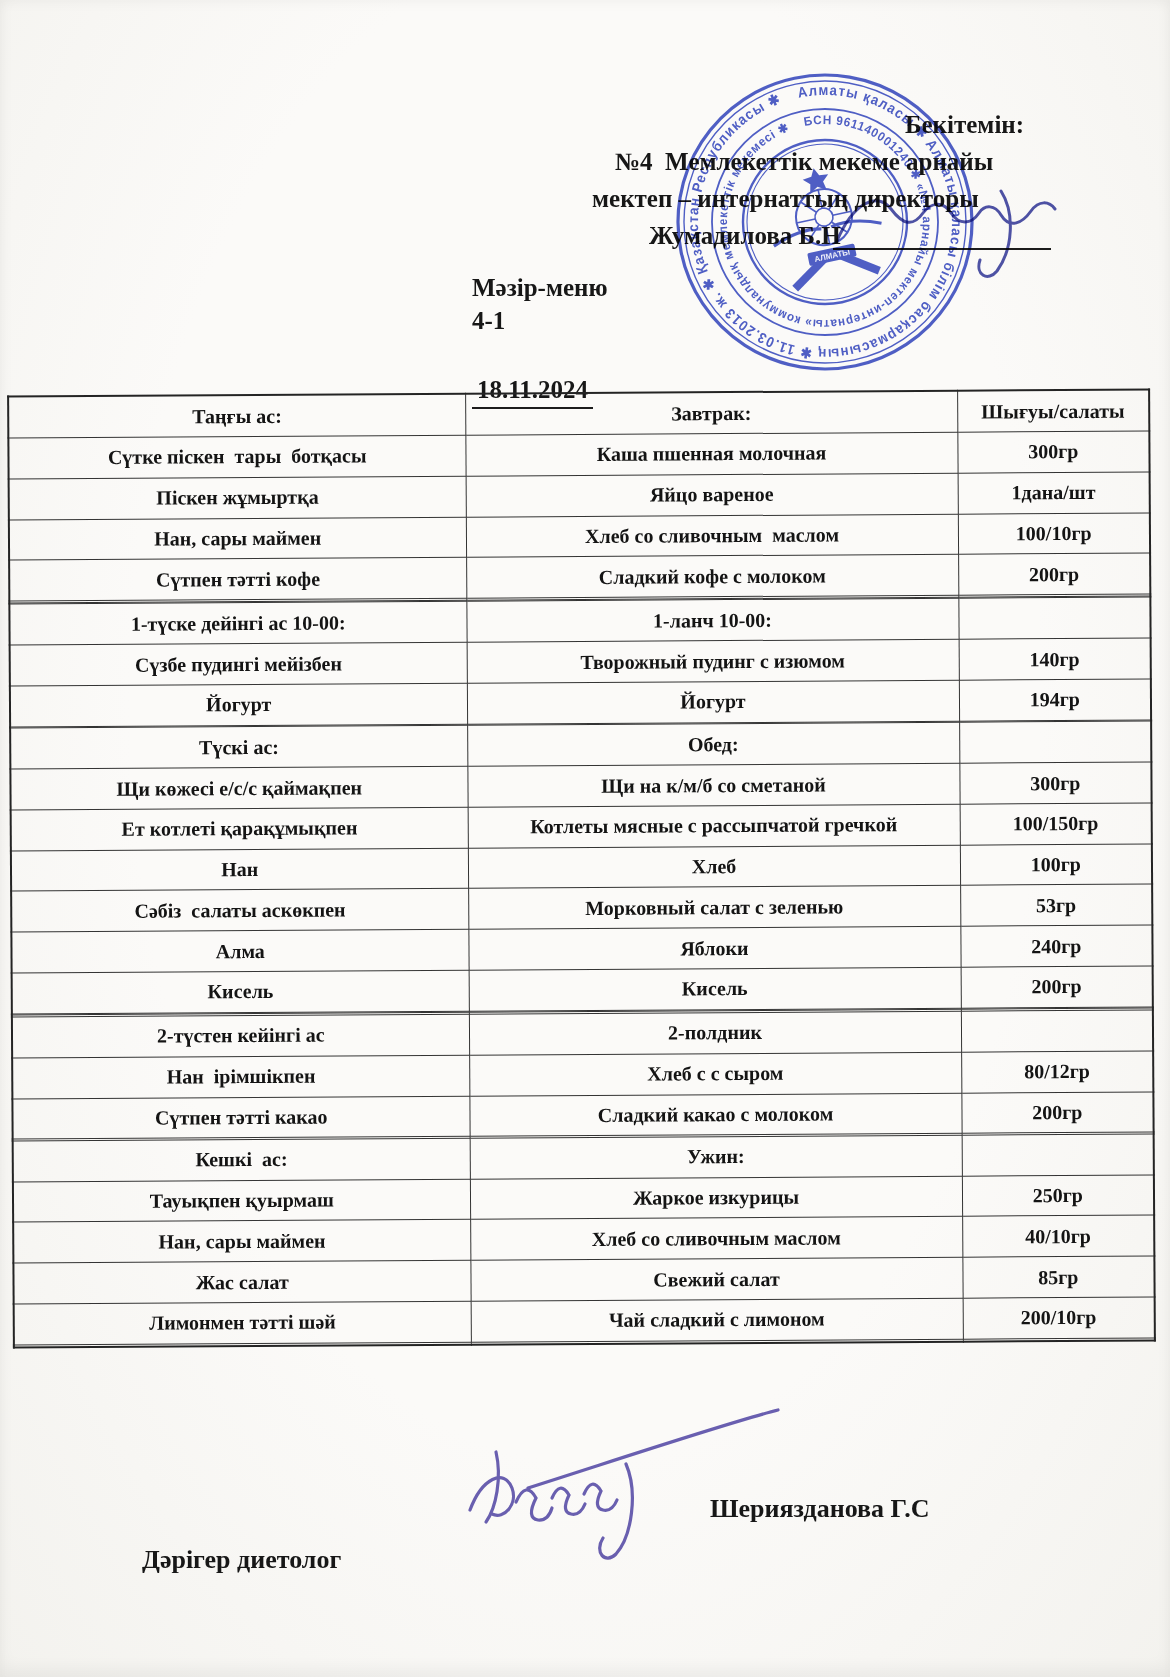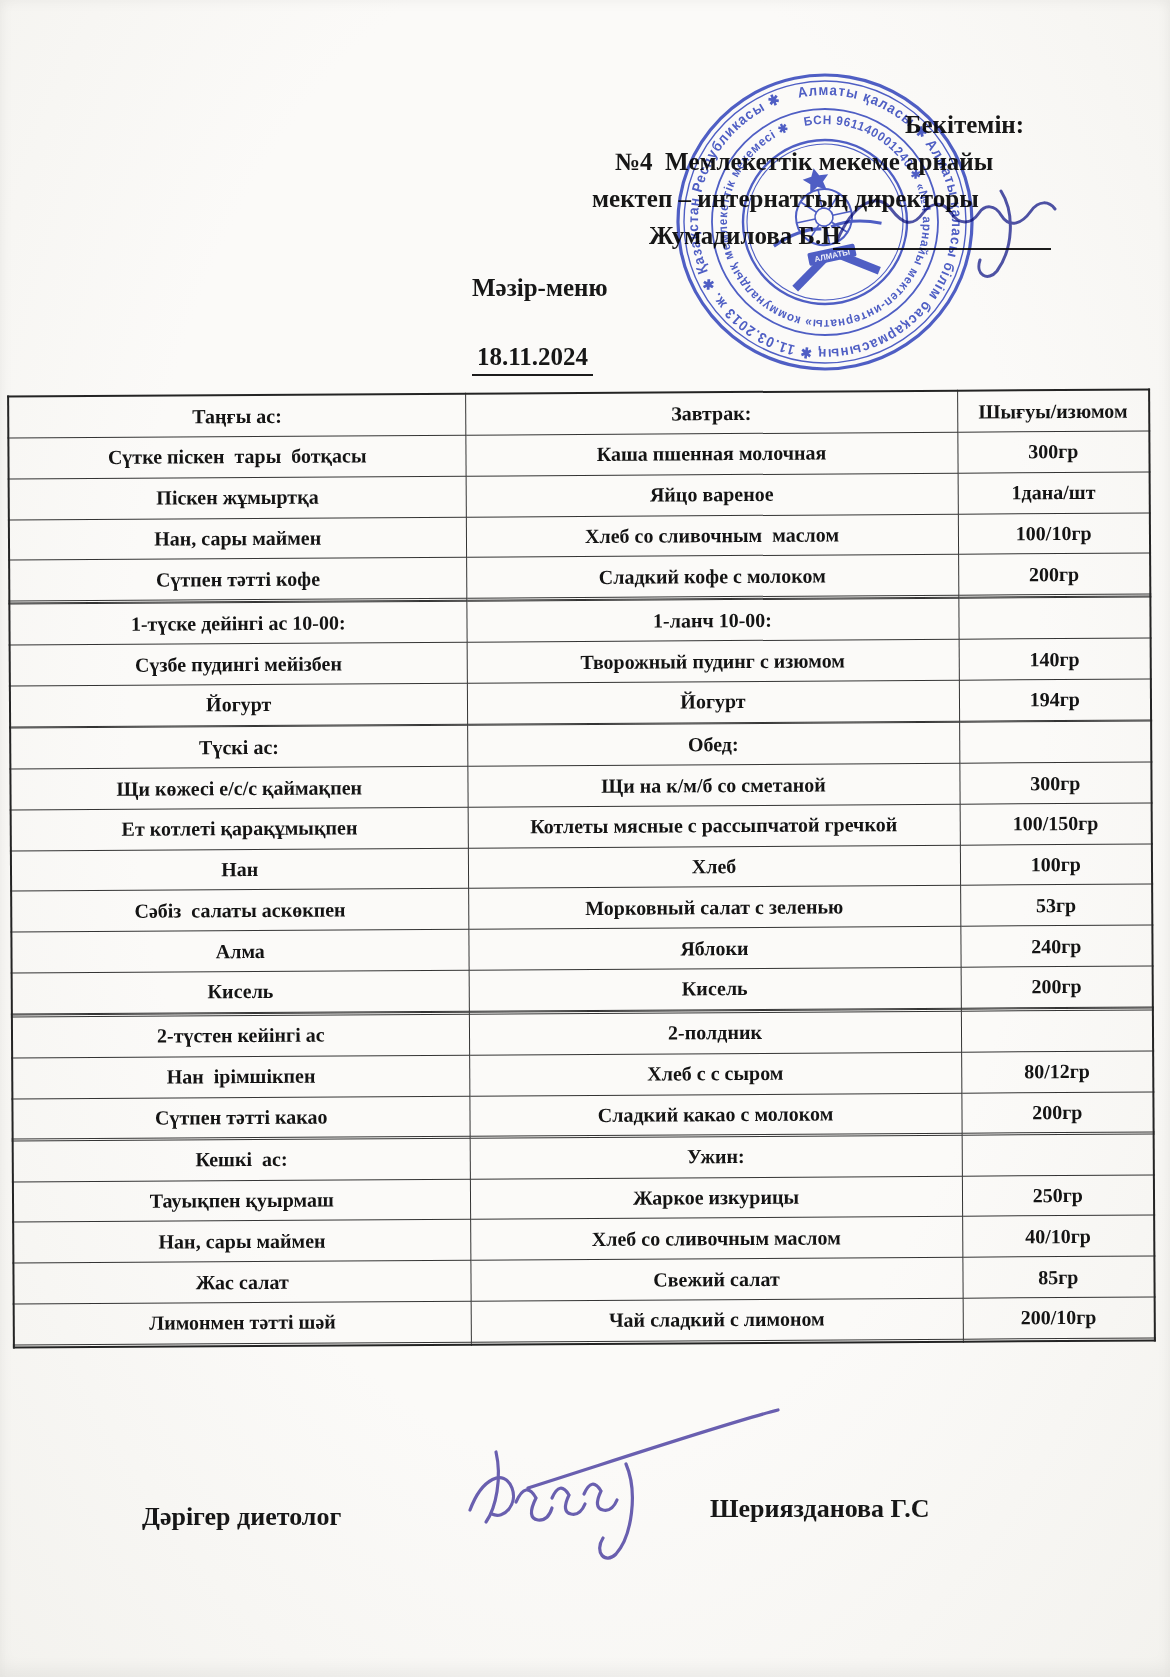--- a/index.html
+++ b/index.html
@@ -52,20 +52,21 @@
 
   <svg class="ink" style="left:825px; top:163px;" width="240" height="120" viewBox="0 0 240 120">
     <g fill="none" stroke="#3c41a0" stroke-width="3" stroke-linecap="round" opacity="0.9">
       <path d="M12 78 C28 40 52 28 66 46 C78 62 88 64 98 50 C106 39 118 38 126 50 C134 62 146 62 154 50 C160 41 170 42 176 52 C184 65 196 62 206 48 C214 37 224 38 230 46"></path>
       <path d="M176 28 C190 50 188 86 172 108 C163 119 150 112 155 97"></path>
     </g>
   </svg>
 
   <div class="title-block">
     <div>Мәзір-меню</div>
+    <div>4-1</div>
     <div><span class="date-underline">18.11.2024</span></div>
   </div>
 
   <svg class="stamp" viewBox="0 0 310 310">
     <g transform="rotate(-12 155 155)" fill="none" stroke="#4254c6">
       <circle cx="155" cy="155" r="147" stroke-width="3.2"></circle>
       <circle cx="155" cy="155" r="141" stroke-width="1.4"></circle>
       <circle cx="155" cy="155" r="113" stroke-width="1.8"></circle>
       <circle cx="155" cy="155" r="82" stroke-width="2.4"></circle>
       <circle cx="155" cy="155" r="78" stroke-width="1.1"></circle>
@@ -108,21 +109,21 @@
     <table class="menu">
       <colgroup>
           <col style="width:457px">
           <col style="width:492px">
           <col style="width:192px">
         </colgroup>
       <tbody>
           <tr>
             <td>Таңғы ас:</td>
             <td>Завтрак:</td>
-            <td>Шығуы/изюмом</td>
+            <td>Шығуы/салаты</td>
           </tr>
           <tr>
             <td>Сүтке піскен  тары  ботқасы</td>
             <td>Каша пшенная молочная</td>
             <td>300гр</td>
           </tr>
           <tr>
             <td>Піскен жұмыртқа</td>
             <td>Яйцо вареное</td>
             <td>1дана/шт</td>
@@ -259,21 +260,21 @@
           </tr>
           <tr>
             <td></td>
             <td></td>
             <td></td>
           </tr>
         </tbody>
     </table>
   </div>
 
-  <div class="abs footer-label" style="left:142px; top:1502px;">Дәрігер диетолог</div>
+  <div class="abs footer-label" style="left:142px; top:1545px;">Дәрігер диетолог</div>
   <div class="abs footer-label" style="left:710px; top:1494px;">Шериязданова Г.С</div>
 
   <svg class="ink" style="left:430px; top:1388px;" width="370" height="185" viewBox="0 0 370 185">
     <g fill="none" stroke="#5b50ad" stroke-width="3.2" stroke-linecap="round" opacity="0.9">
       <path d="M348 22 C300 34 186 72 98 100"></path>
       <path d="M66 64 C72 90 66 120 56 134"></path>
       <path d="M40 122 C52 90 74 80 82 100 C88 116 74 132 62 126"></path>
       <path d="M86 114 q10 -22 20 -4 q-10 20 2 22 q10 1 14 -12"></path>
       <path d="M122 110 q8 -18 17 -3 q-8 17 2 19 q9 2 14 -10"></path>
       <path d="M154 106 q8 -18 17 -3 q-8 17 2 19 q9 2 14 -10"></path>

